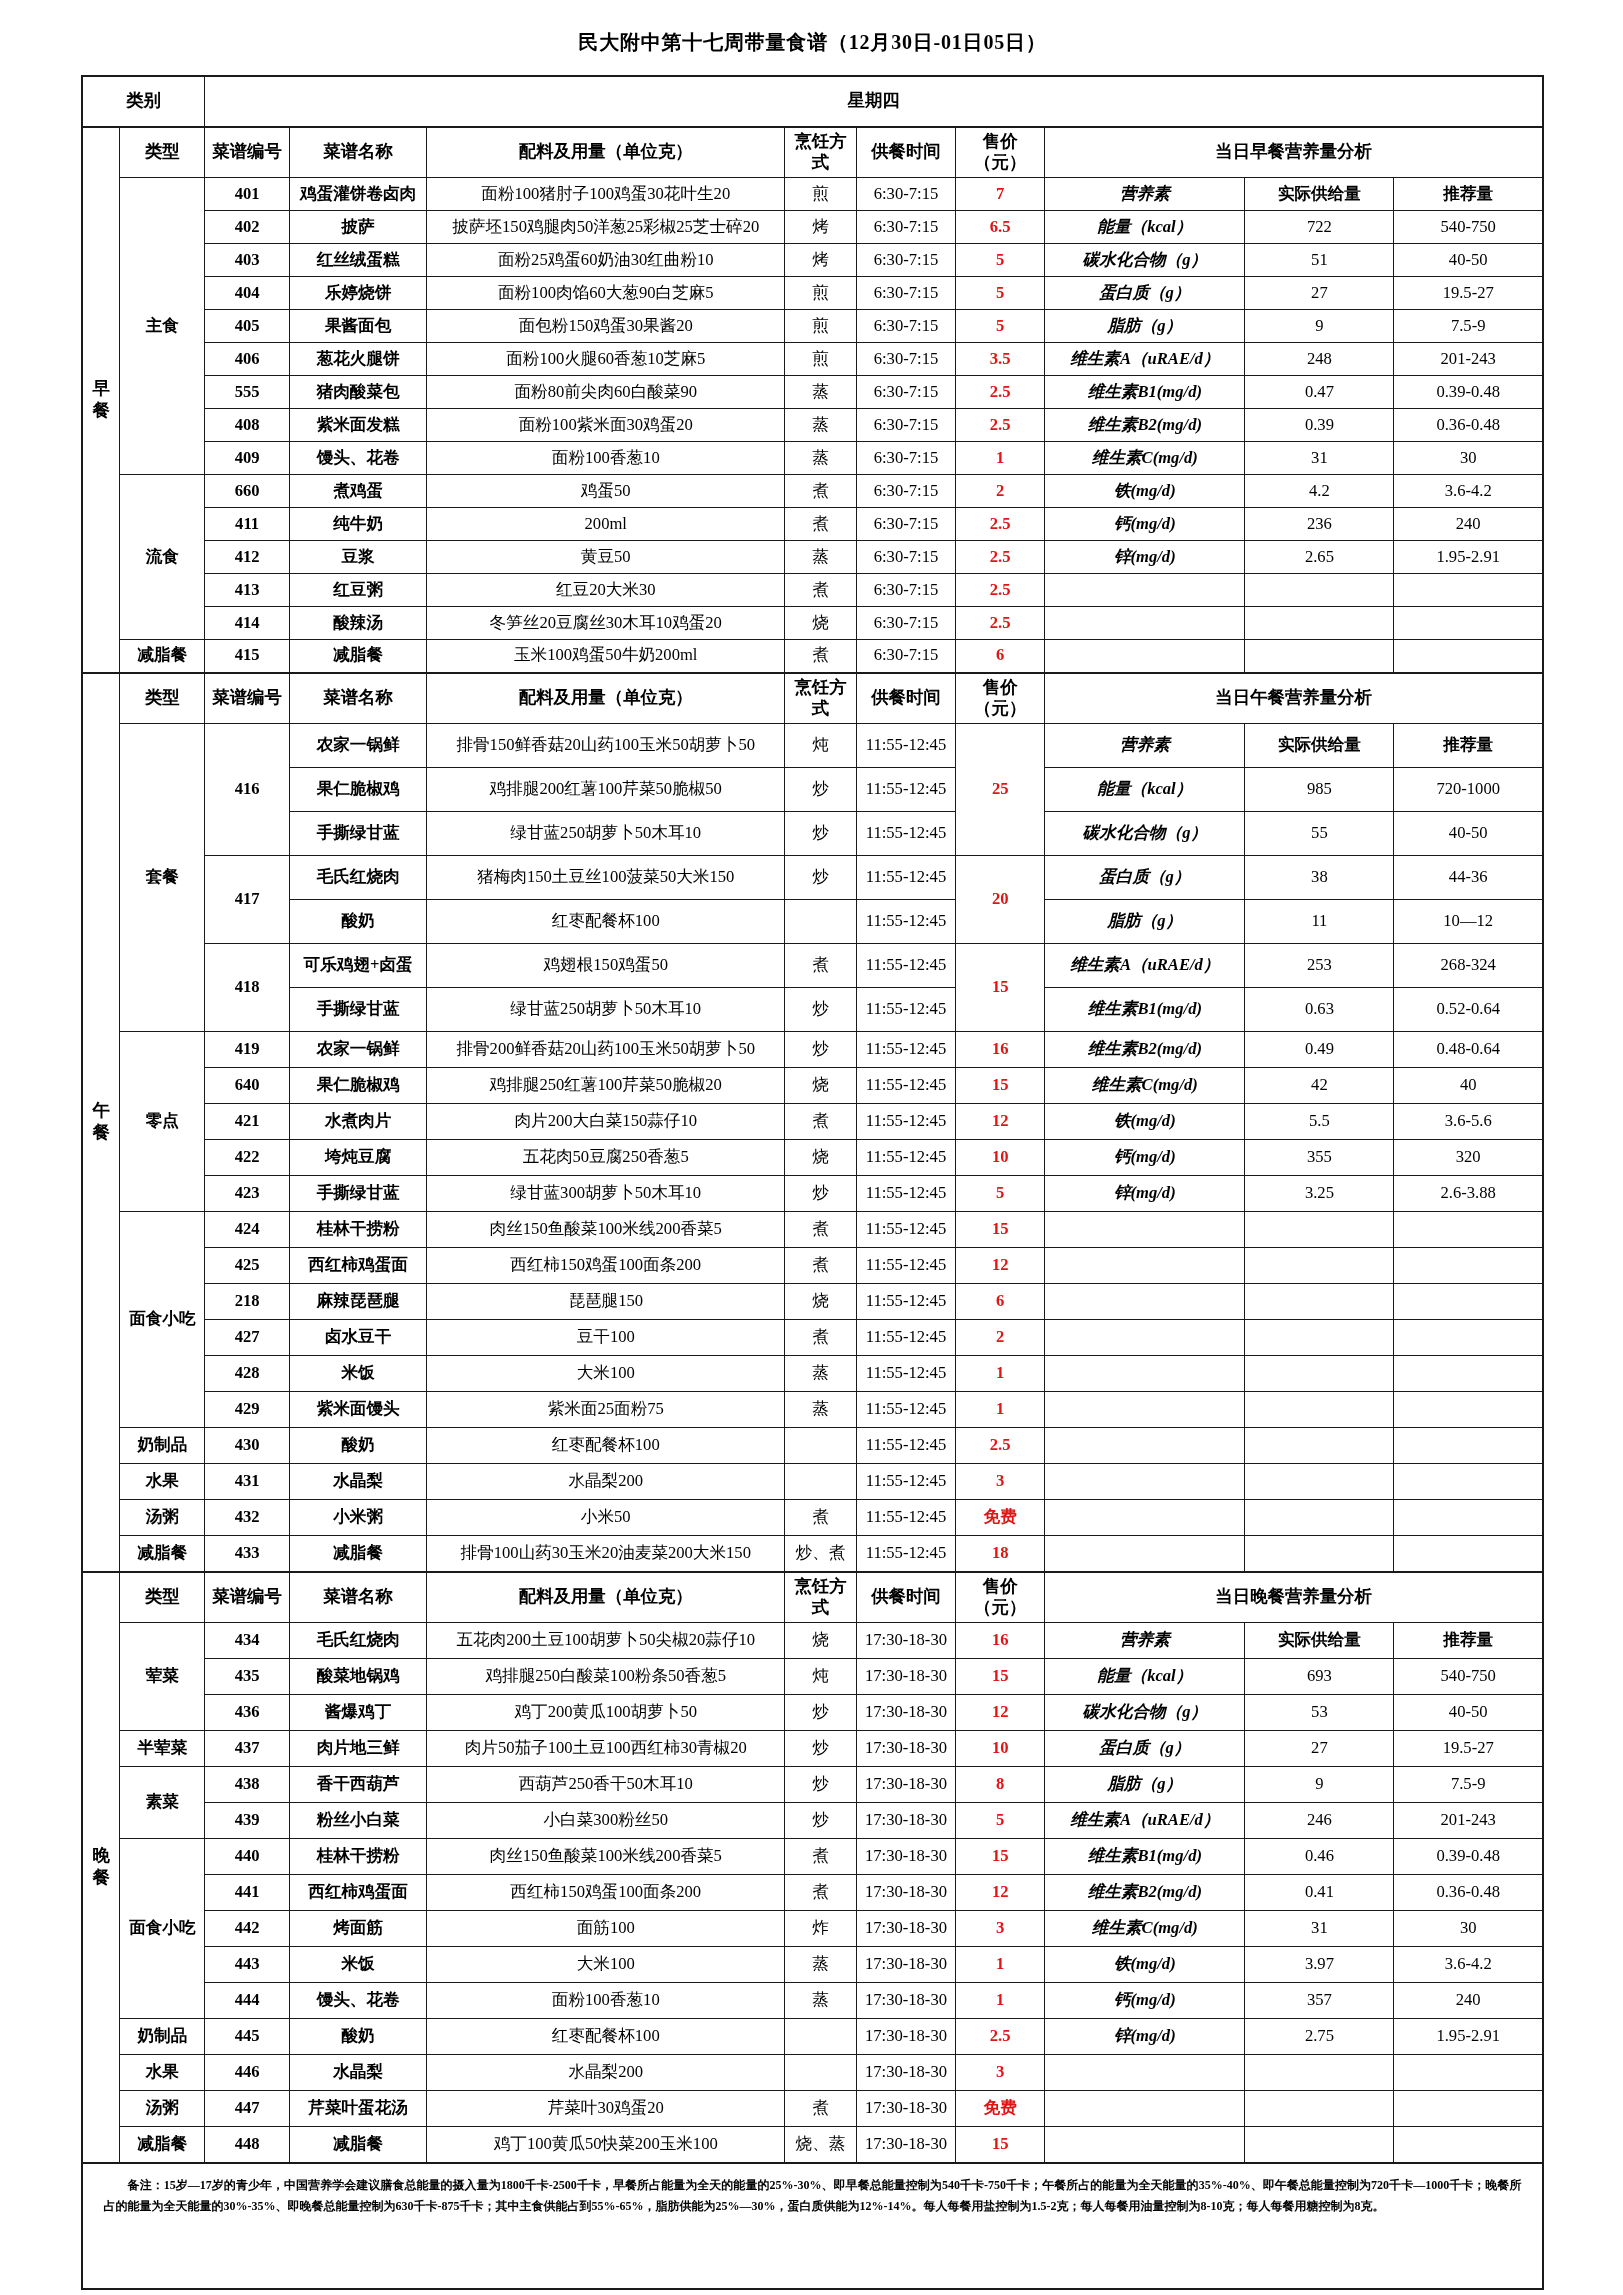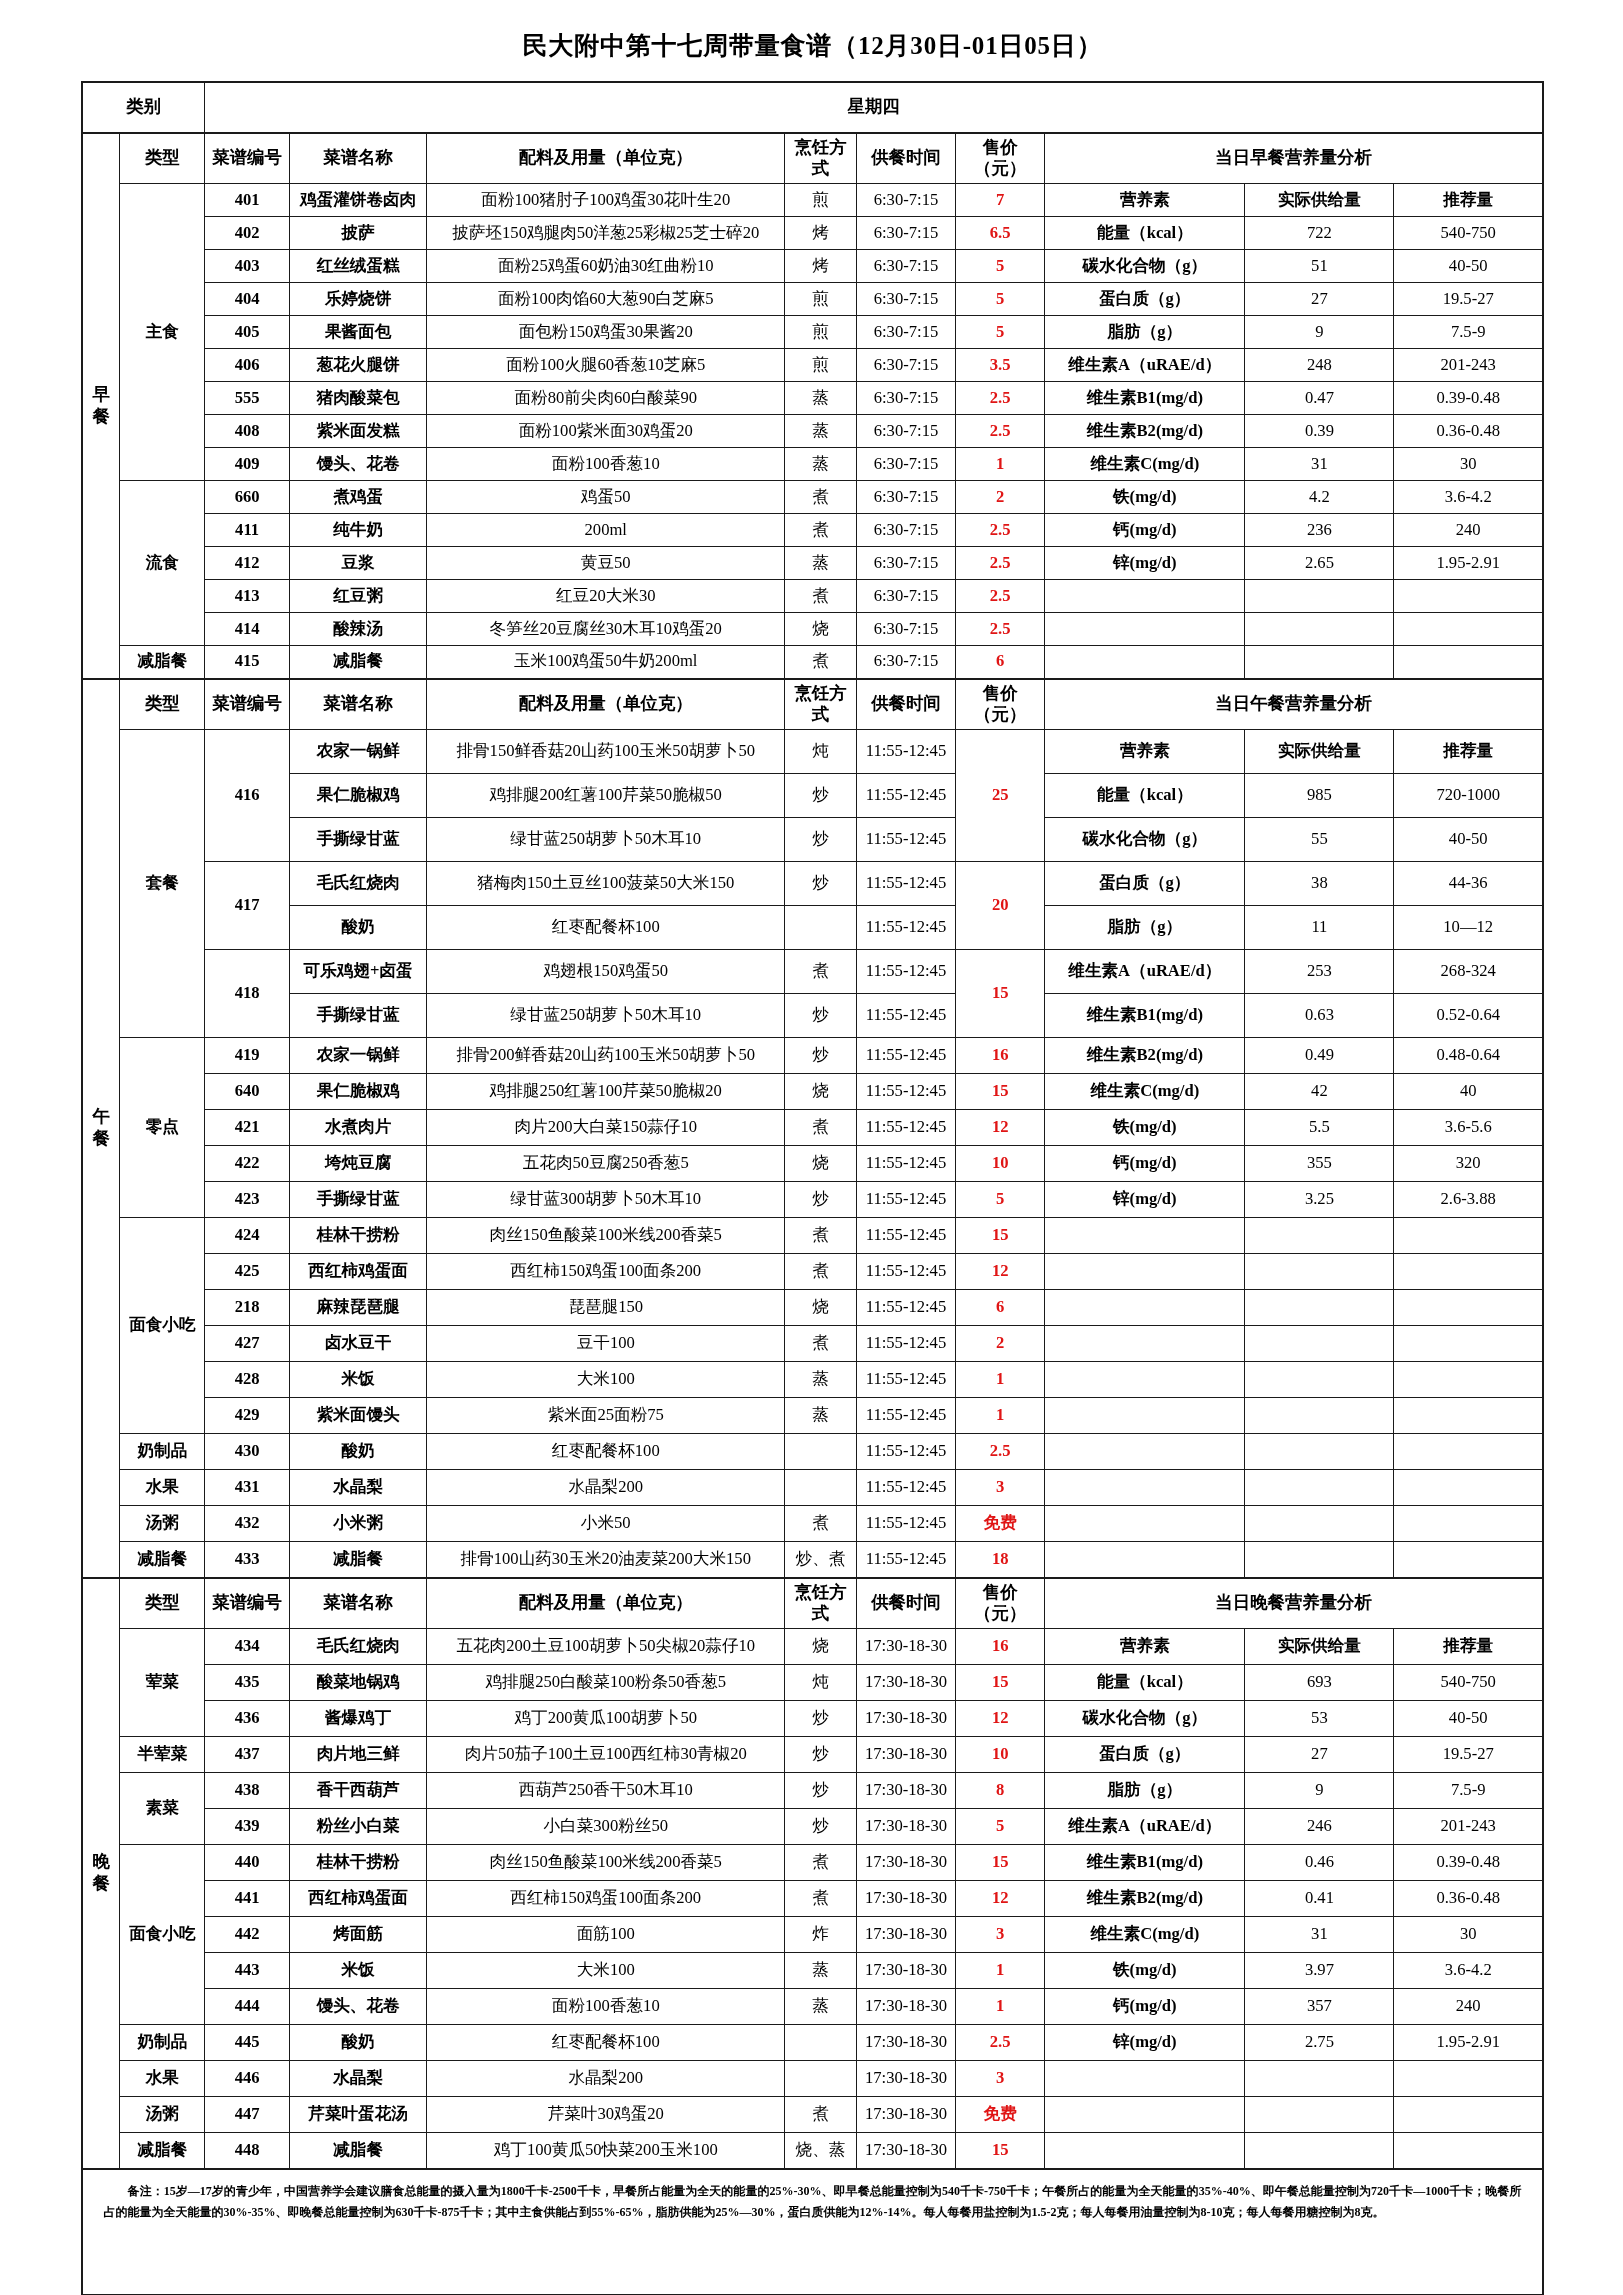--- a/index.html
+++ b/index.html
@@ -5,21 +5,21 @@
   html,body{margin:0;padding:0;background:#ffffff;}
   body{
     width:1623px;height:2295px;
     font-family:"Liberation Serif","DejaVu Serif",serif;
     color:#000;
     -webkit-font-smoothing:antialiased;
   }
   .page{padding:20.6px 79px 0 81px;}
   .title{
     text-align:center;
-    font-size:25px;
+    font-size:20px;
     font-weight:bold;
     margin:8px 0 19px 0;
     letter-spacing:0.8px;
   }
   table.menu{
     width:1463px;
     border-collapse:collapse;
     table-layout:fixed;
     border:2.4px solid #1a1a1a;
   }
@@ -33,21 +33,21 @@
     overflow:hidden;
     word-break:break-all;
   }
   tr.head{height:51px;}
   tr.head td{font-size:17.4px;font-weight:bold;}
   tr.sect td{border-top:2.4px solid #1a1a1a;}
   tr.r0 td{border-bottom:2.4px solid #1a1a1a;}
   td.bold{font-weight:bold;}
   td.meal{font-weight:bold;padding:0;font-size:17.4px;}
   td.red{color:var(--price-red,#e01515);font-weight:bold;}
-  td.nl{font-weight:bold;}
+  td.nl{font-weight:bold;font-style:italic;}
   tr.note-row td{
     border-top:2.4px solid #1a1a1a;
     text-align:left;
     vertical-align:top;
     height:105px;
     padding:11px 20.6px 8px 20.6px;
   }
   p.note{
     margin:0;
     font-size:12px;

